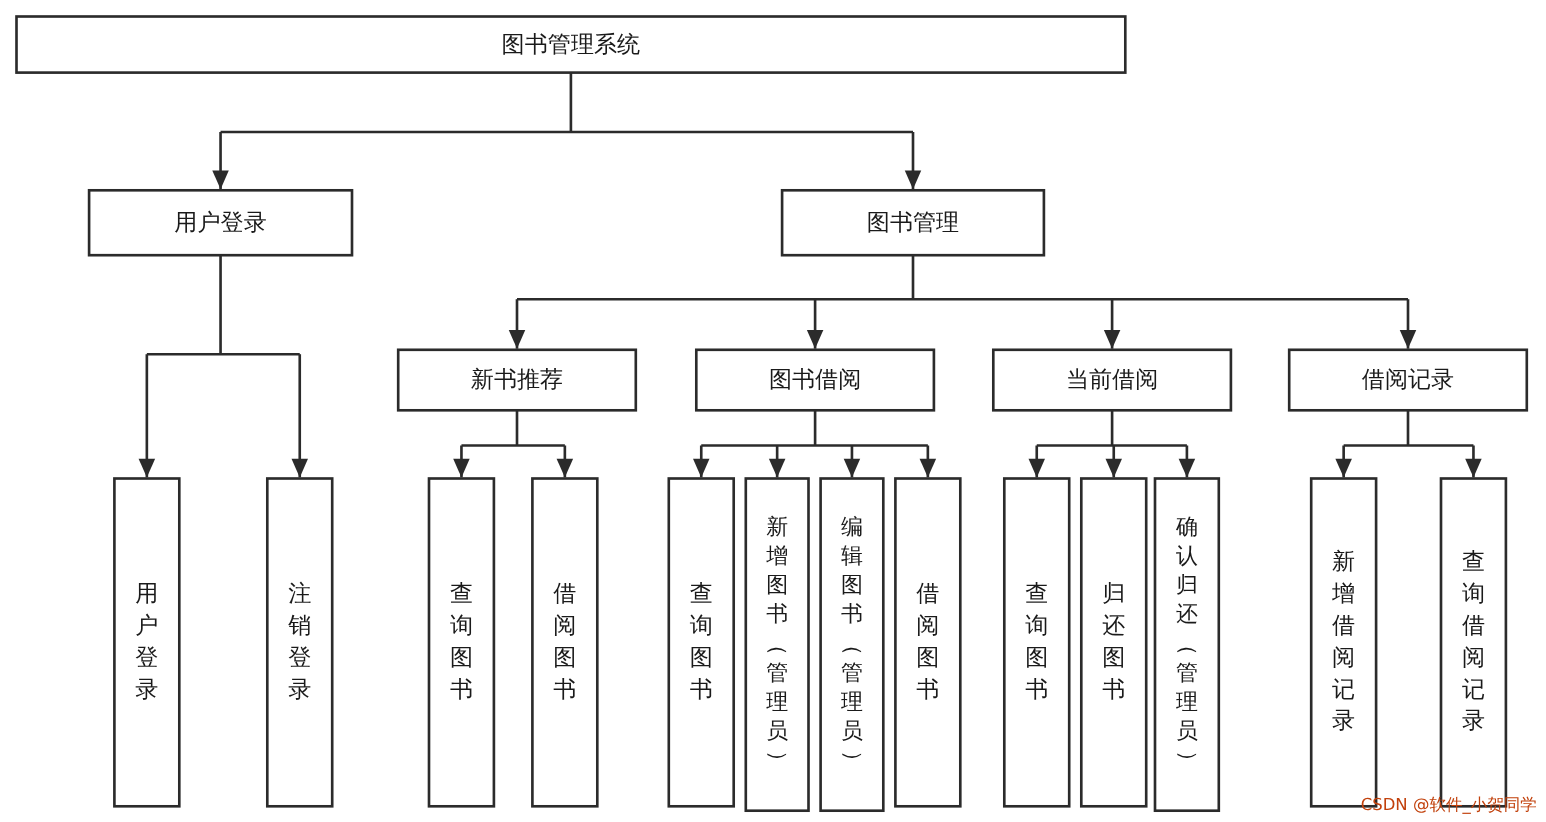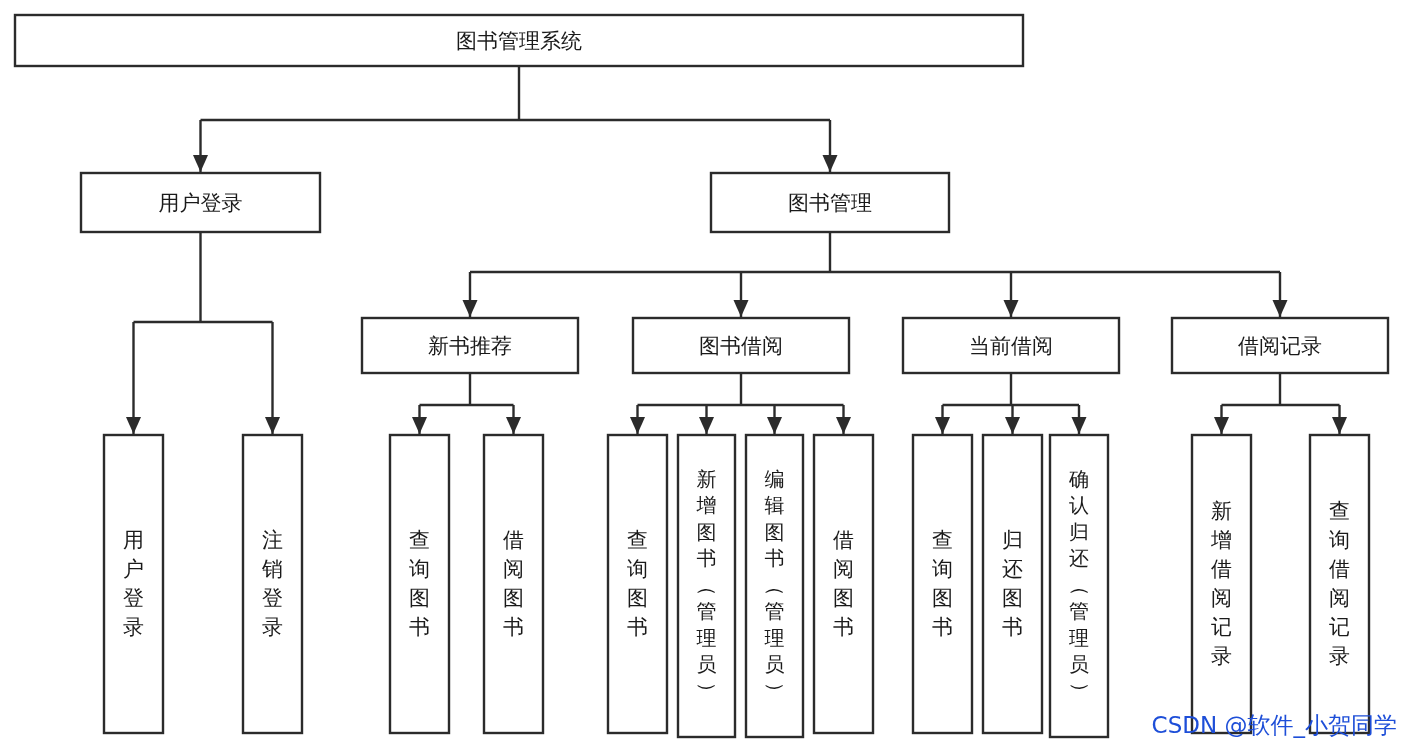--- a/index.html
+++ b/index.html
@@ -55,22 +55,22 @@
   }
   .arrow-head {
     fill: #2b2b2b;
     stroke: none;
   }
   .watermark-text {
     position: absolute;
     right: 8px;
     bottom: 4px;
     font-family: "DejaVu Sans", "Liberation Sans", sans-serif;
-    font-size: 23px;
-    color: #1d4ed8;
+    font-size: 15px;
+    color: #c2410c;
     white-space: nowrap;
     pointer-events: none;
   }
 </style>
 </head>
 <body>
 
 <div id="diagram-root">
   <svg id="tree-svg" viewBox="0 0 1405 747">
     <defs></defs>

